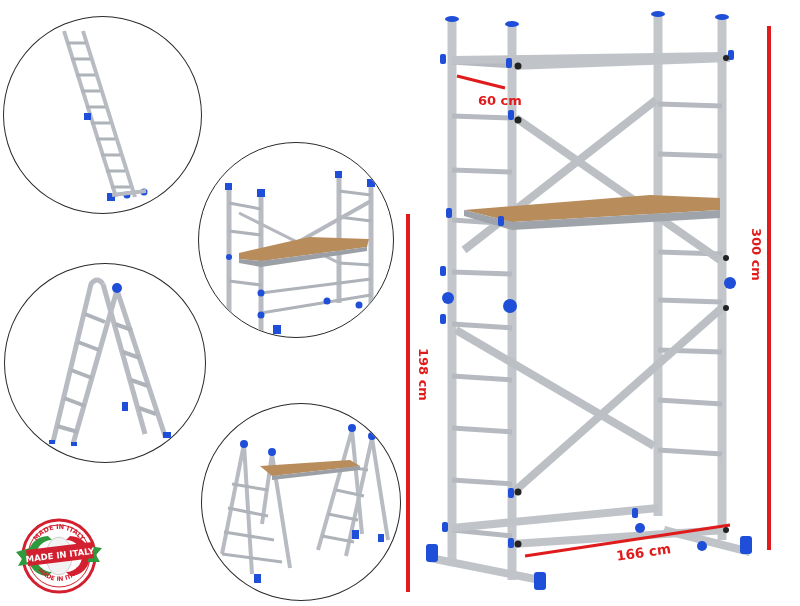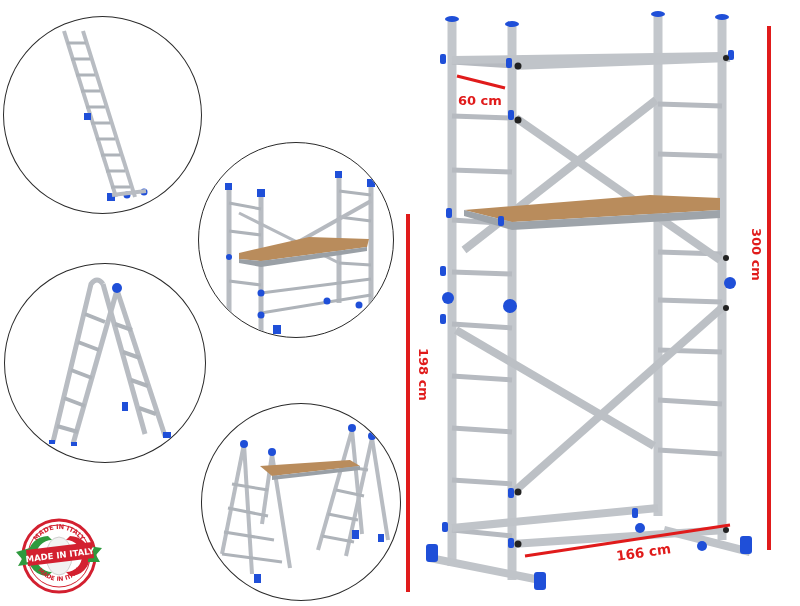--- a/index.html
+++ b/index.html
@@ -233,21 +233,21 @@
       <circle cx="98" cy="492" r="3.5"></circle>
       <circle cx="98" cy="544" r="3.5"></circle>
       <circle cx="306" cy="530" r="3"></circle>
     </g>
   </svg>
 </div>
 
 <svg class="abs" style="left:455px; top:72px;" width="52" height="20">
   <line x1="2" y1="4" x2="50" y2="16" stroke="#e01b1b" stroke-width="3"></line>
 </svg>
-<div class="dim-label" style="left:458px; top:93px;">60 cm</div>
+<div class="dim-label" style="left:478px; top:93px;">60 cm</div>
 
 <div class="abs" style="left:767px; top:26px; width:4px; height:524px; background:#e01b1b;"></div>
 <div class="dim-label vert" style="left:764px; top:228px;">300 cm</div>
 
 <div class="abs" style="left:406px; top:214px; width:4px; height:378px; background:#e01b1b;"></div>
 <div class="dim-label vert" style="left:431px; top:348px;">198 cm</div>
 
 <svg class="abs" style="left:522px; top:520px;" width="212" height="40">
   <line x1="3" y1="36" x2="208" y2="5" stroke="#e01b1b" stroke-width="3"></line>
 </svg>

